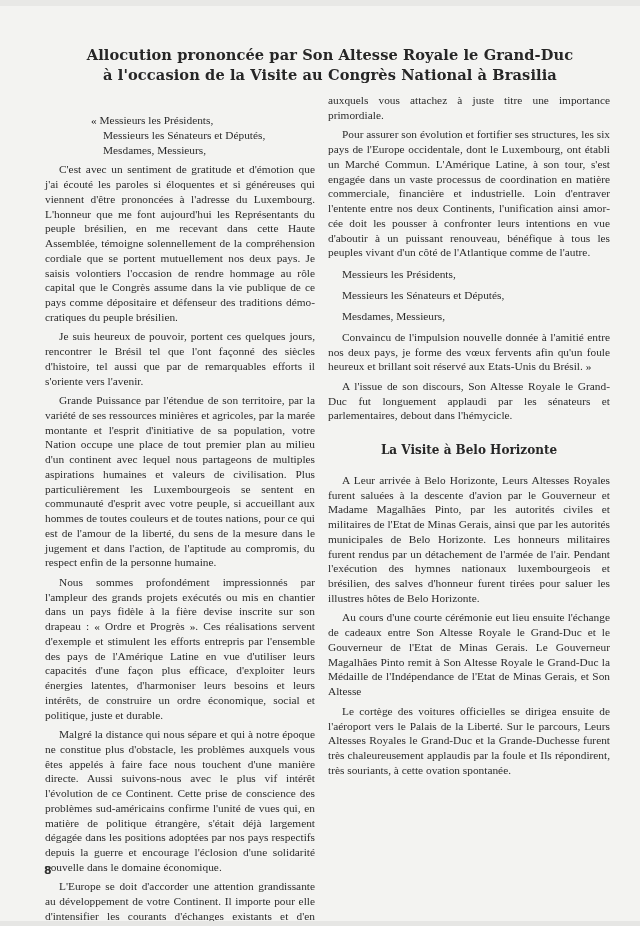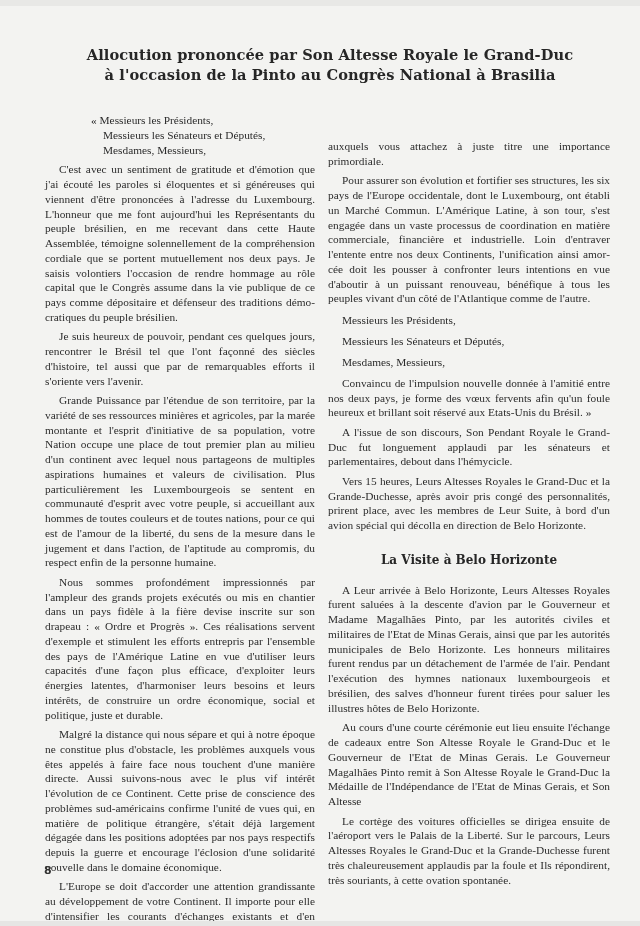--- a/index.html
+++ b/index.html
@@ -46,21 +46,21 @@
       text-align: justify;
       hyphens: manual;
     }
     .col.left  { left: 45px;  width: 270px; }
     .col.right { left: 328px; width: 282px; }
 
     .col p {
       margin: 0 0 4.8px 0;
       text-indent: 14px;
     }
-    .col p.cont { text-indent: 0; margin-top: 46px; }
+    .col p.cont { text-indent: 0; }
     .col p.salute {
       text-indent: 0;
       margin: 0;
       text-align: left;
     }
     .left p.salute { padding-left: 58px; }
     .left p.salute.first { text-indent: -12px; padding-left: 58px; margin-top: 20px; }
     .left .salute-block { margin-bottom: 5px; }
 
     .right p.salute { padding-left: 14px; margin-bottom: 6.2px; }
@@ -95,47 +95,46 @@
       background: #e6e6e4;
     }
   </style>
 </head>
 <body>
 
 <div class="page">
   <div class="bleed"></div>
 
   <div class="title l1">Allocution prononcée par Son Altesse Royale le Grand-Duc</div>
-  <div class="title l2">à l'occasion de la Pinto au Congrès National à Brasilia</div>
+  <div class="title l2">à l'occasion de la Visite au Congrès National à Brasilia</div>
 
   <div class="col left">
     <div class="salute-block">
       <p class="salute first">« Messieurs les Présidents,</p>
       <p class="salute">Messieurs les Sénateurs et Députés,</p>
       <p class="salute">Mesdames, Messieurs,</p>
     </div>
     <p>C'est avec un sentiment de gratitude et d'émotion que j'ai écouté les paroles si éloquentes et si géné­reuses qui viennent d'être prononcées à l'adresse du Luxembourg. L'honneur que me font aujourd'hui les Représentants du peuple brésilien, en me recevant dans cette Haute Assemblée, témoigne solennelle­ment de la compréhension cordiale que se portent mutuellement nos deux pays. Je saisis volontiers l'occasion de rendre hommage au rôle capital que le Congrès assume dans la vie publique de ce pays comme dépositaire et défenseur des traditions démo­cratiques du peuple brésilien.</p>
-    <p>Je suis heureux de pouvoir, pendant ces quelques jours, rencontrer le Brésil tel que l'ont façonné des siècles d'histoire, tel aussi que par de remarquables efforts il s'oriente vers l'avenir.</p>
+    <p>Je suis heureux de pouvoir, portent ces quelques jours, rencontrer le Brésil tel que l'ont façonné des siècles d'histoire, tel aussi que par de remarquables efforts il s'oriente vers l'avenir.</p>
     <p>Grande Puissance par l'étendue de son territoire, par la variété de ses ressources minières et agricoles, par la marée montante et l'esprit d'initiative de sa population, votre Nation occupe une place de tout premier plan au milieu d'un continent avec lequel nous partageons de multiples aspirations humaines et valeurs de civilisation. Plus particulièrement les Luxembourgeois se sentent en communauté d'esprit avec votre peuple, si accueillant aux hommes de toutes couleurs et de toutes nations, pour ce qui est de l'amour de la liberté, du sens de la mesure dans le jugement et dans l'action, de l'aptitude au com­promis, du respect enfin de la personne humaine.</p>
     <p>Nous sommes profondément impressionnés par l'ampleur des grands projets exécutés ou mis en chantier dans un pays fidèle à la fière devise ins­crite sur son drapeau : « Ordre et Progrès ». Ces réalisations servent d'exemple et stimulent les efforts entrepris par l'ensemble des pays de l'Amérique La­tine en vue d'utiliser leurs capacités d'une façon plus efficace, d'exploiter leurs énergies latentes, d'harmo­niser leurs besoins et leurs intérêts, de construire un ordre économique, social et politique, juste et dura­ble.</p>
     <p>Malgré la distance qui nous sépare et qui à notre époque ne constitue plus d'obstacle, les problèmes auxquels vous êtes appelés à faire face nous touchent d'une manière directe. Aussi suivons-nous avec le plus vif intérêt l'évolution de ce Continent. Cette prise de conscience des problèmes sud-américains confirme l'unité de vues qui, en matière de politique étrangère, s'était déjà largement dégagée dans les positions adoptées par nos pays respectifs depuis la guerre et encourage l'éclosion d'une solidarité nou­velle dans le domaine économique.</p>
     <p>L'Europe se doit d'accorder une attention grandis­sante au développement de votre Continent. Il importe pour elle d'intensifier les courants d'échanges exis­tants et d'en améliorer les termes, de faciliter par tous les moyens la mise en œuvre des programmes</p>
   </div>
 
   <div class="col right">
     <p class="cont">auxquels vous attachez à juste titre une importance primordiale.</p>
     <p>Pour assurer son évolution et fortifier ses struc­tures, les six pays de l'Europe occidentale, dont le Luxembourg, ont établi un Marché Commun. L'Amé­rique Latine, à son tour, s'est engagée dans un vaste processus de coordination en matière commerciale, financière et industrielle. Loin d'entraver l'entente entre nos deux Continents, l'unification ainsi amor­cée doit les pousser à confronter leurs intentions en vue d'aboutir à un puissant renouveau, bénéfique à tous les peuples vivant d'un côté de l'Atlantique comme de l'autre.</p>
     <div class="salute-block">
       <p class="salute">Messieurs les Présidents,</p>
       <p class="salute">Messieurs les Sénateurs et Députés,</p>
       <p class="salute">Mesdames, Messieurs,</p>
     </div>
     <p>Convaincu de l'impulsion nouvelle donnée à l'amitié entre nos deux pays, je forme des vœux fervents afin qu'un foule heureux et brillant soit réservé aux Etats-Unis du Brésil. »</p>
-    <p>A l'issue de son discours, Son Pendant Royale le Grand-Duc fut longuement applaudi par les séna­teurs et parlementaires, debout dans l'hémycicle.</p>
-    <p>Vers 15 heures, Leurs Altesses Royales le Grand-Duc et la Grande-Duchesse, après avoir pris congé des personnalités, prirent place, avec les membres de Leur Suite, à bord d'un avion spécial qui décolla en direction de Belo Horizonte.</p>
+    <p>A l'issue de son discours, Son Altesse Royale le Grand-Duc fut longuement applaudi par les séna­teurs et parlementaires, debout dans l'hémycicle.</p>
     <h2>La Visite à Belo Horizonte</h2>
     <p>A Leur arrivée à Belo Horizonte, Leurs Altesses Royales furent saluées à la descente d'avion par le Gouverneur et Madame Magalhães Pinto, par les autorités civiles et militaires de l'Etat de Minas Gerais, ainsi que par les autorités municipales de Belo Horizonte. Les honneurs militaires furent ren­dus par un détachement de l'armée de l'air. Pendant l'exécution des hymnes nationaux luxembourgeois et brésilien, des salves d'honneur furent tirées pour saluer les illustres hôtes de Belo Horizonte.</p>
     <p>Au cours d'une courte cérémonie eut lieu ensuite l'échange de cadeaux entre Son Altesse Royale le Grand-Duc et le Gouverneur de l'Etat de Minas Gerais. Le Gouverneur Magalhães Pinto remit à Son Altesse Royale le Grand-Duc la Médaille de l'Indé­pendance de l'Etat de Minas Gerais, et Son Altesse</p>
     <p>Le cortège des voitures officielles se dirigea en­suite de l'aéroport vers le Palais de la Liberté. Sur le parcours, Leurs Altesses Royales le Grand-Duc et la Grande-Duchesse furent très chaleureusement applau­dis par la foule et Ils répondirent, très souriants, à cette ovation spontanée.</p>
   </div>
 
   <div class="page-number">8</div>
   <div class="bottom-edge"></div>
 </div>
 

